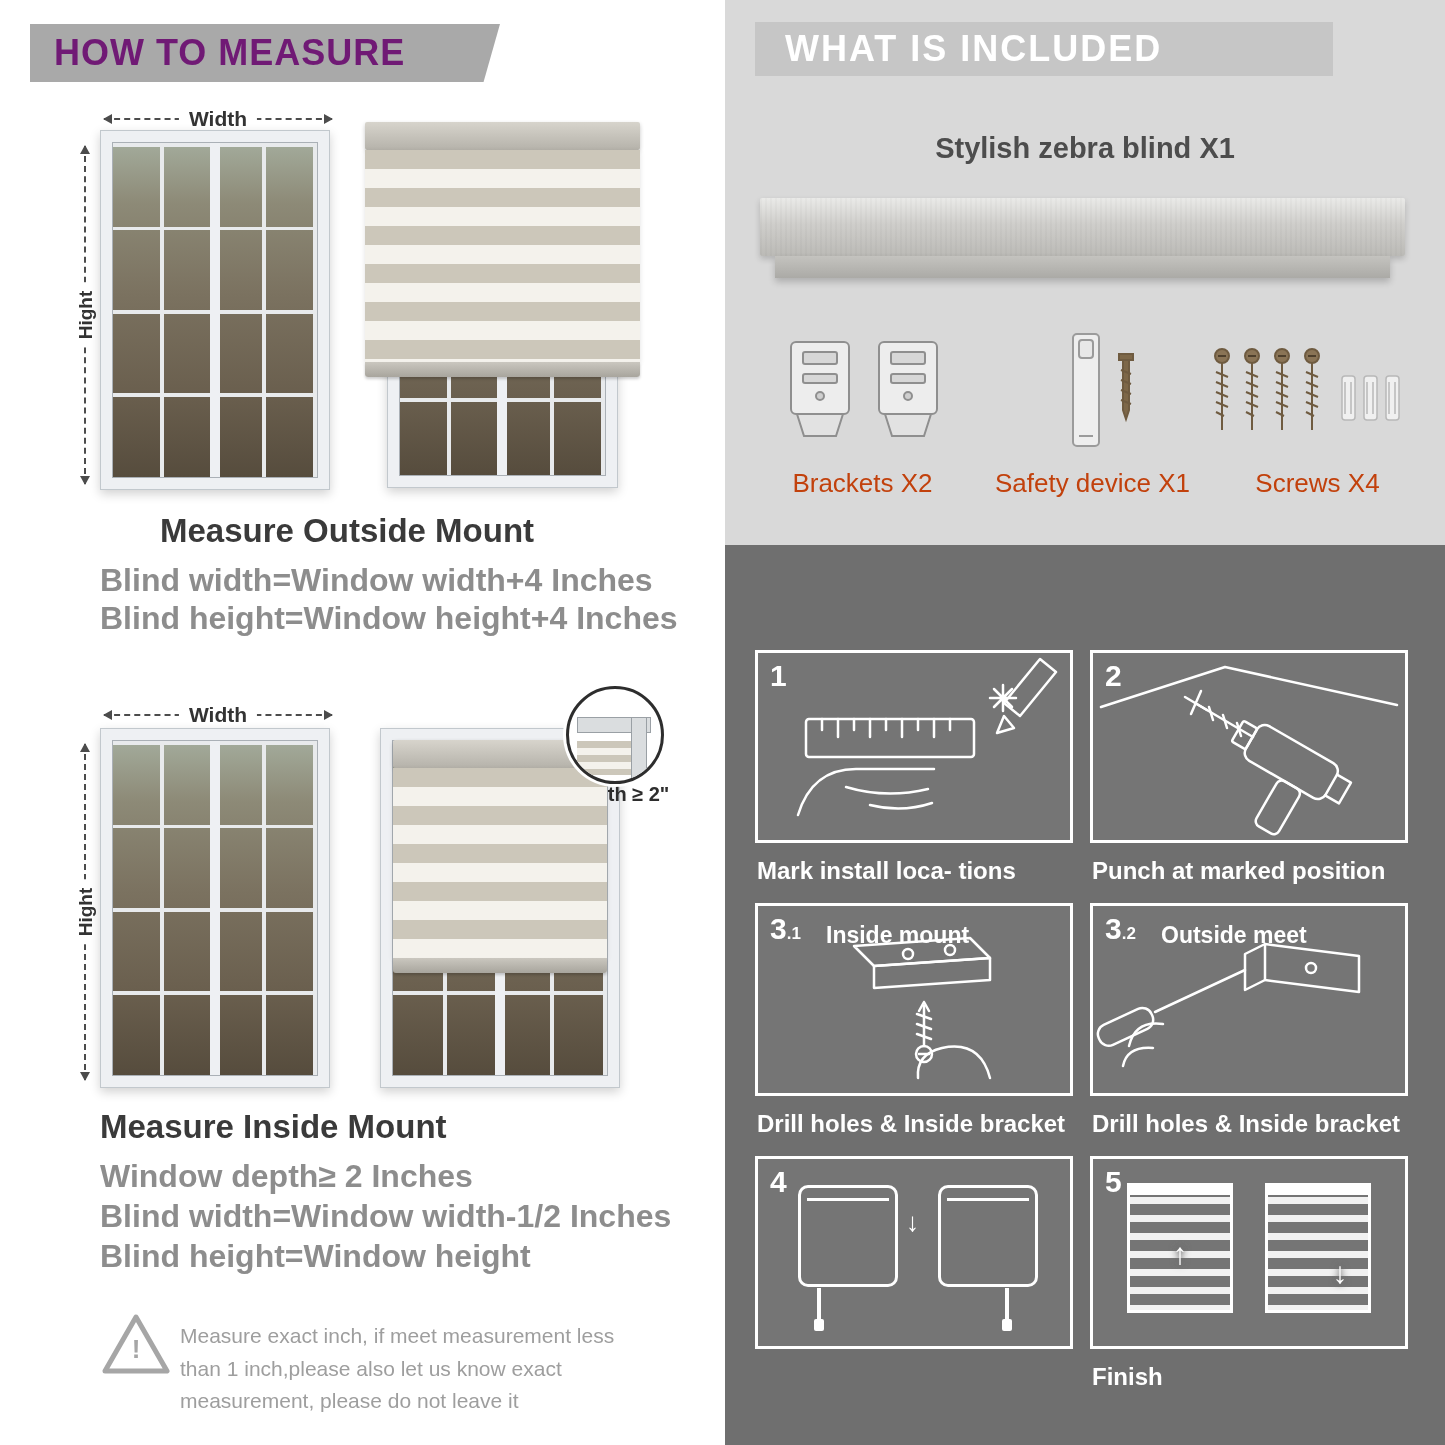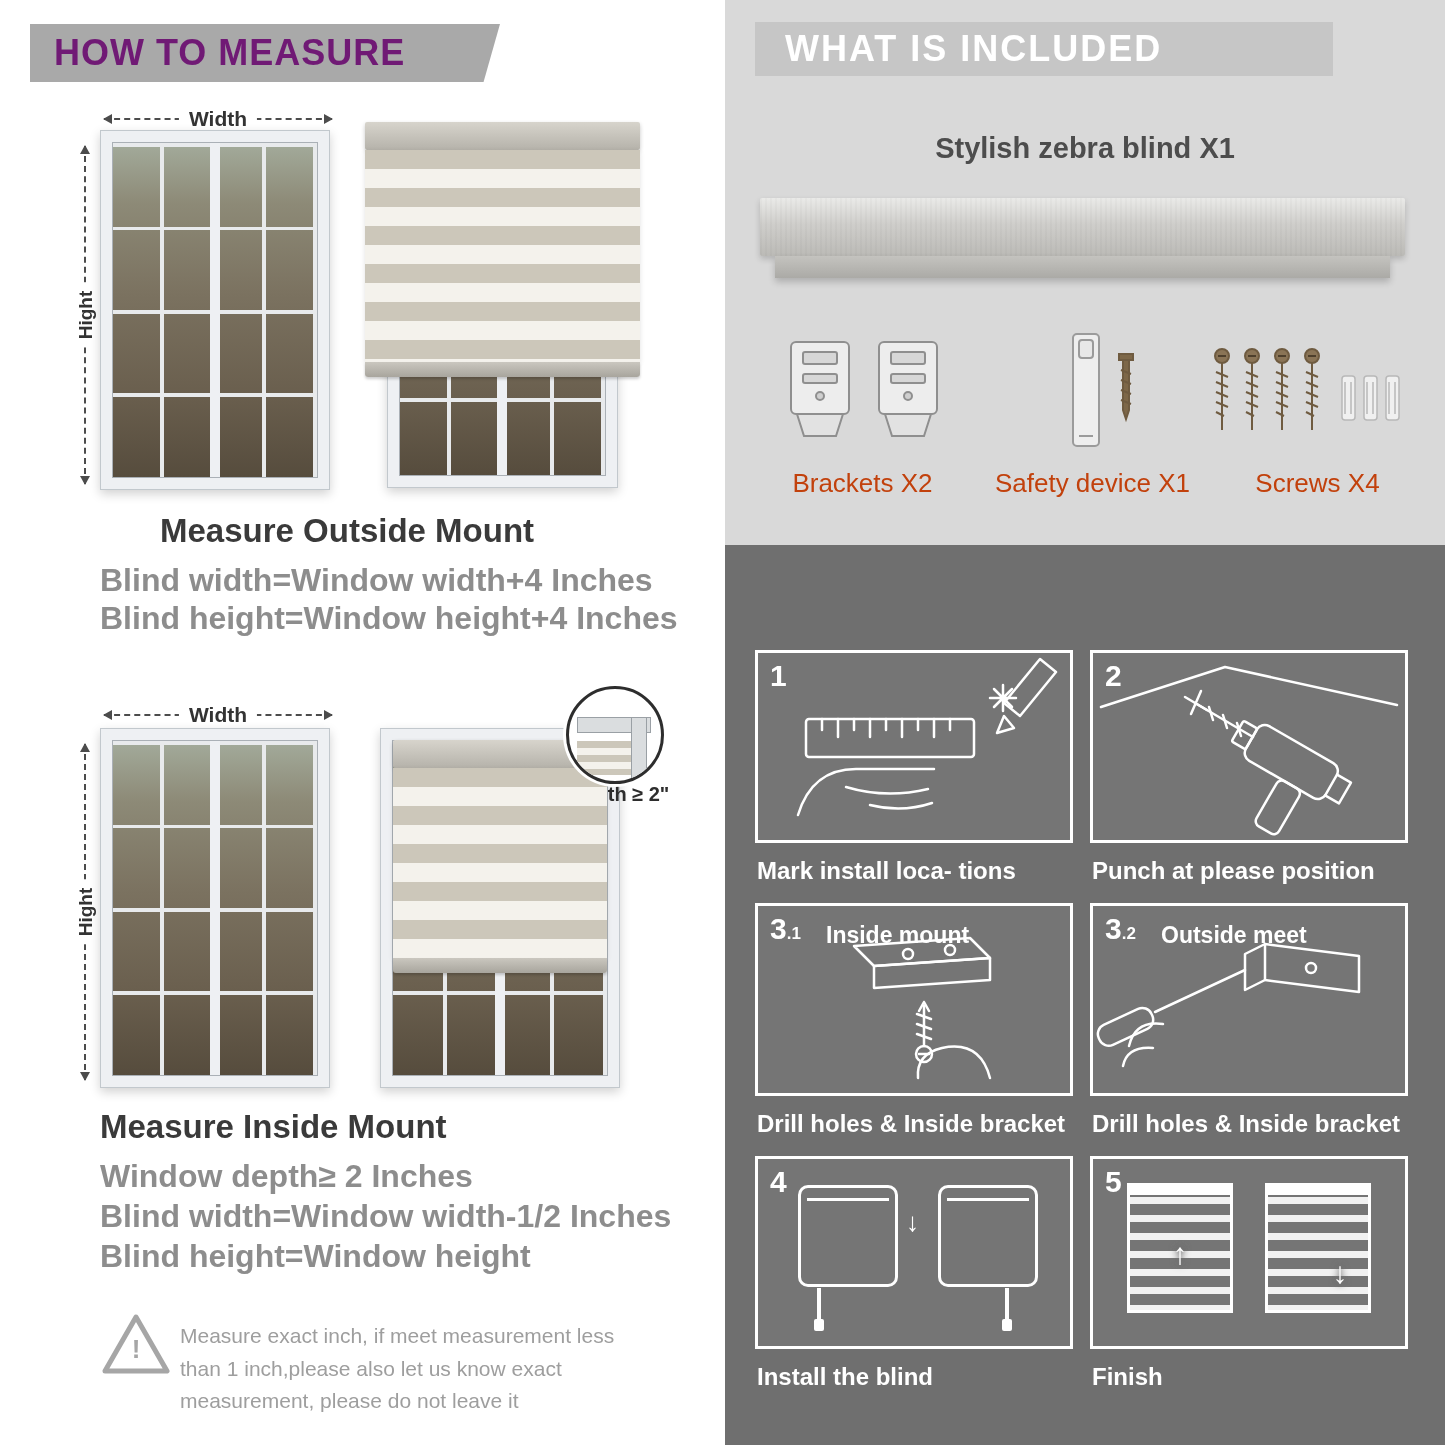--- a/index.html
+++ b/index.html
@@ -244,21 +244,21 @@
           <g transform="rotate(30 200 110)">
             <rect x="152" y="90" width="92" height="40" rx="9"></rect>
             <rect x="136" y="98" width="16" height="24" rx="2"></rect>
             <rect x="196" y="130" width="26" height="52" rx="6"></rect>
             <path d="M244,98 h16 v24 h-16"></path>
           </g>
         </g>
       </svg>
       <div class="step-num"><span class="n">2</span><span class="sub"></span></div>
     </div>
-    <div class="step-caption" style="left:367px;top:312px;">Punch at  please position</div>
+    <div class="step-caption" style="left:367px;top:312px;">Punch at  marked position</div>
 
     <div class="panel" style="left:30px;top:358px;">
       <svg class="panel-art" viewBox="0 0 312 187">
         <g class="art">
           <path d="M96,40 L212,32 L232,52 L116,60 Z"></path>
           <path d="M116,60 L232,52 L232,74 L116,82 Z"></path>
           <circle cx="150" cy="48" r="5"></circle>
           <circle cx="192" cy="44" r="5"></circle>
           <path d="M166,96 l-5,9 M166,96 l5,9"></path>
           <path d="M166,100 v40"></path>
@@ -294,21 +294,20 @@
     <div class="panel" style="left:30px;top:611px;">
       <div class="p4box" style="left:40px;top:26px;">
           <span class="wand"></span>
         </div>
       <div class="p4box" style="left:180px;top:26px;">
           <span class="wand" style="left:64px;"></span>
         </div>
       <div class="p4arrow">↓</div>
       <div class="step-num"><span class="n">4</span><span class="sub"></span></div>
     </div>
-    <div class="step-caption" style="left:32px;top:818px;">Install the blind</div>
 
     <div class="panel" style="left:365px;top:611px;">
       <div class="p5blind" style="left:34px;top:24px;">
         <span class="p5arrow">↑</span>
       </div>
       <div class="p5blind" style="left:172px;top:24px;">
         <span class="p5arrow right">↓</span>
       </div>
       <div class="step-num"><span class="n">5</span><span class="sub"></span></div>
     </div>

